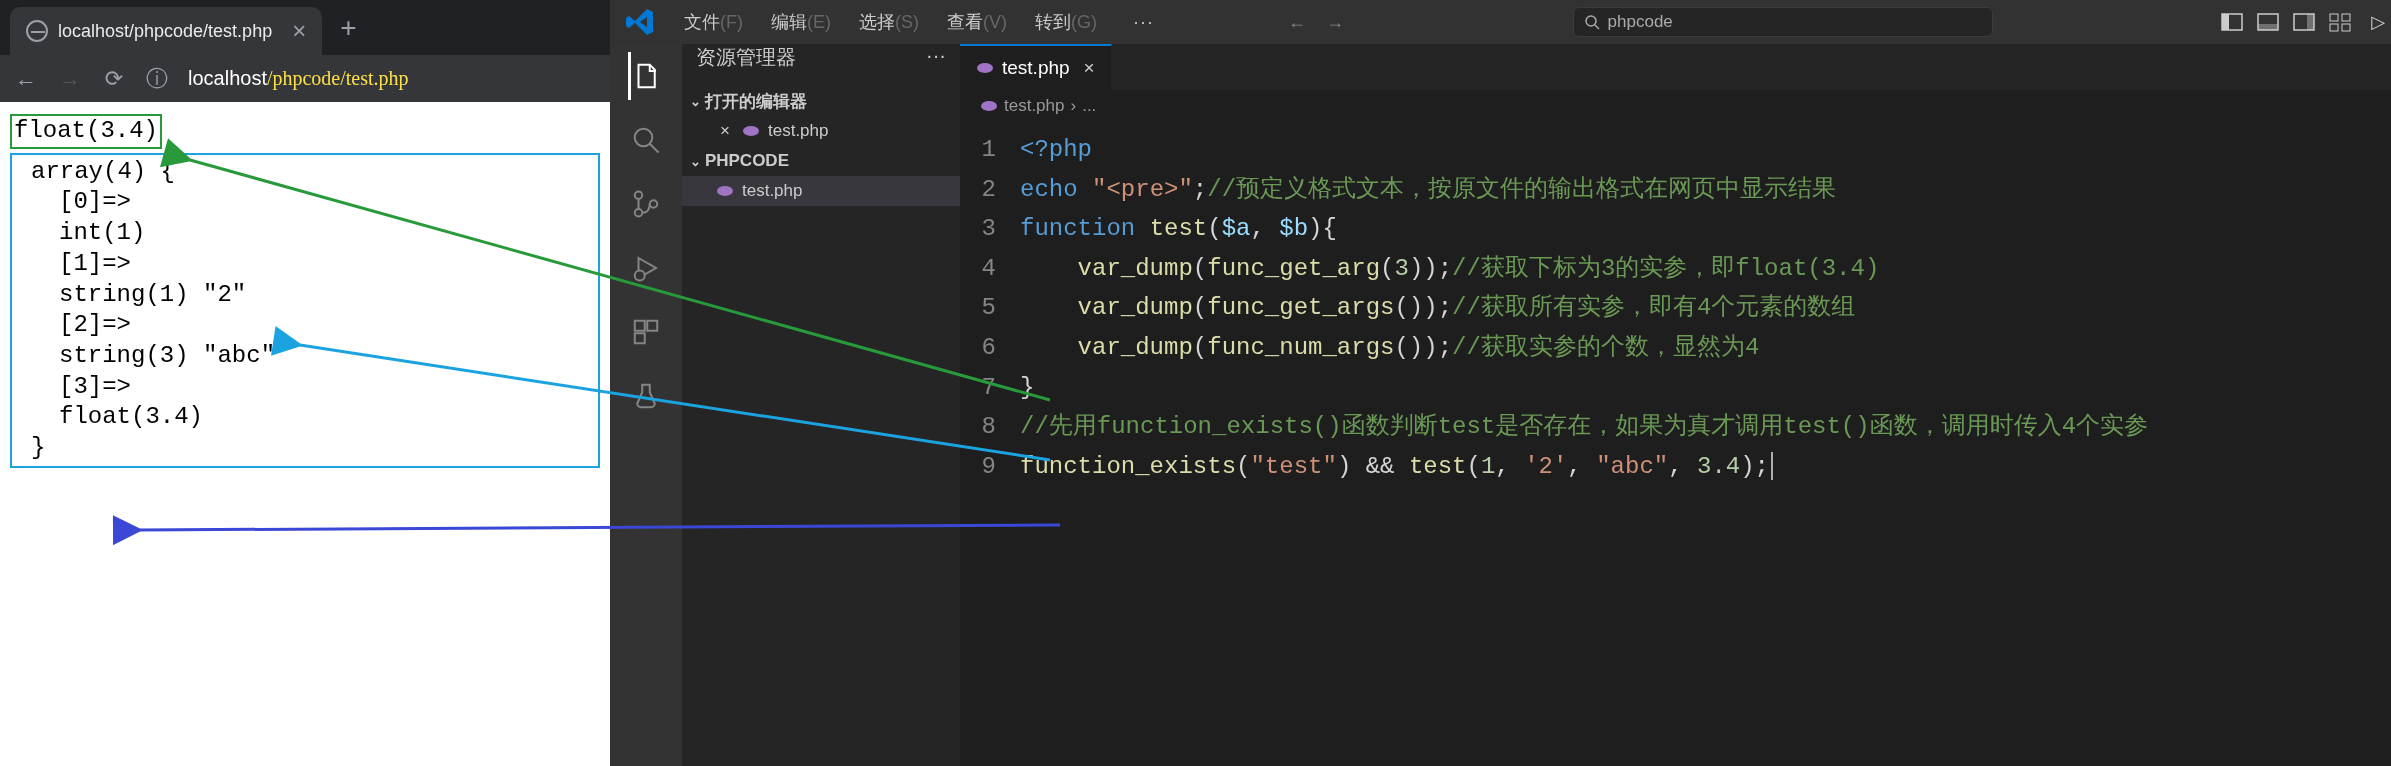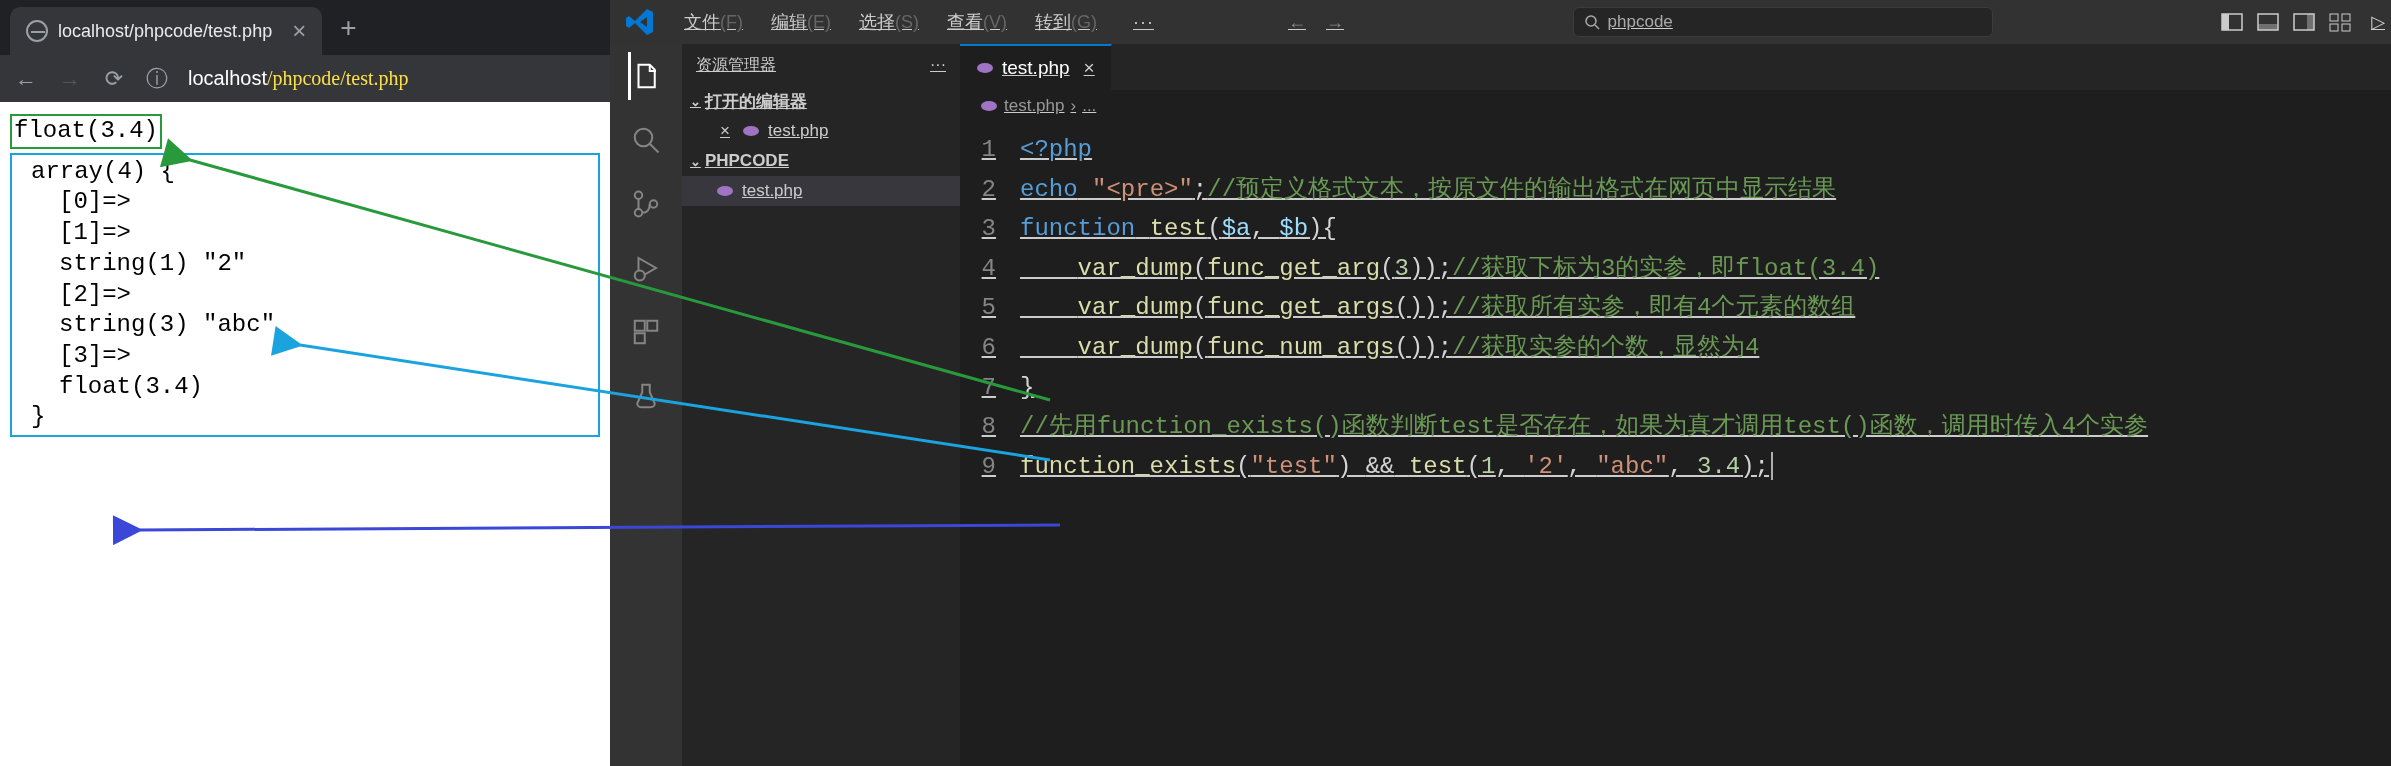--- a/index.html
+++ b/index.html
@@ -17,41 +17,41 @@
 .nav-arrow { width:24px; text-align:center; }
 .addr-text { color:#fff; font-size:20px; }
 .addr-text .proto { color:#fde047;font-family:Liberation Serif, serif; }
 .browser-body { flex:1; background:#fff; padding:12px 10px; font-family:"Courier New",monospace; font-size:24px; line-height:1.28; color:#000; position:relative; }
 .box-green { border:2px solid #289a3c; display:inline-block; padding:0 2px; }
 .box-cyan { border:2px solid #1ba3e0; padding:2px 6px 2px 19px; margin-top:4px; }
 .box-blue { border:2px solid #3b47d6; display:inline-block; padding:0 4px; margin-top:6px; }
 .indent { padding-left:28px; }
 
 
-.vscode { flex:1; display:flex; flex-direction:column; background:#bef264; color:#ccc; position:relative;text-decoration:underline; }
+.vscode { flex:1; display:flex; flex-direction:column; background:#bef264; color:#ccc; position:relative; }
 .titlebar { height:44px; background:#323233; display:flex; align-items:center; font-size:18px; color:#ccc; }
 .titlebar .vslogo { width:32px; height:32px; margin:0 14px; }
 .menu { padding:0 14px; }
 .menu .hint { color:#666; }
 .menu-more { margin-left:8px; letter-spacing:1px; }
 .tb-nav { margin-left:120px; display:flex; gap:20px; color:#888; font-size:18px; }
 .tb-search { flex:1; display:flex; justify-content:center; }
 .tb-search-box { width:420px; height:30px; background:#252526; border:1px solid #3c3c3c; border-radius:6px; display:flex; align-items:center; padding:0 10px; color:#aaa; font-size:17px; gap:8px; }
 .tb-search-box svg { width:16px; height:16px; }
 .tb-right { display:flex; gap:14px; margin-right:20px; }
 .tb-right svg { width:22px; height:22px; }
 
 .vs-main { flex:1; display:flex; }
 .activitybar { width:72px; background:#333333; display:flex; flex-direction:column; align-items:center; padding-top:14px; gap:28px; }
 .activitybar .ab-icon { width:36px; height:36px; color:#858585; display:flex; align-items:center; justify-content:center; }
 .activitybar .ab-icon.active { color:#fff; }
 .activitybar .ab-icon.active::before { content:""; position:absolute; left:0; width:3px; height:48px; background:#fff; }
 
 .sidebar { width:278px; background:#252526; display:flex; flex-direction:column; }
-.sidebar-header { height:42px; display:flex; align-items:center; justify-content:space-between; padding:0 14px; font-size:16px; color:#ccc; }
+.sidebar-header { height:42px; display:flex; justify-content:space-between; padding:0 14px; font-size:20px; color:#ccc; }
 .side-section { font-size:17px; }
 .side-title { height:30px; display:flex; align-items:center; padding-left:8px; color:#ccc; font-weight:700; cursor:pointer; }
 .side-title .chev { margin-right:4px; font-size:13px; }
 .side-item { height:30px; display:flex; align-items:center; padding-left:34px; color:#ccc; gap:8px; }
 .side-item.active { background:#37373d; }
 .side-item .close { color:#ccc; width:18px; text-align:center; }
 .php-icon { width:18px; height:14px; color:#a074c4; }
 
 .editor { flex:1; display:flex; flex-direction:column; background:#1e1e1e; }
 .editor-tabs { height:46px; background:#252526; display:flex; }
@@ -97,20 +97,21 @@
     <span>ⓘ</span>
     <span class="addr-text">
       <span style="color:#fff">localhost</span><span class="proto">/phpcode/test.php</span>
     </span>
   </div>
   <div class="browser-body">
     <div><span class="box-green">float(3.4)</span></div>
     <div class="box-cyan">
       <div>array(4) {</div>
       <div class="indent">[0]=&gt;</div>
+      <div class="indent">int(1)</div>
       <div class="indent">[1]=&gt;</div>
       <div class="indent">string(1) "2"</div>
       <div class="indent">[2]=&gt;</div>
       <div class="indent">string(3) "abc"</div>
       <div class="indent">[3]=&gt;</div>
       <div class="indent">float(3.4)</div>
       <div>}</div>
     </div>
   </div>
 </div>

